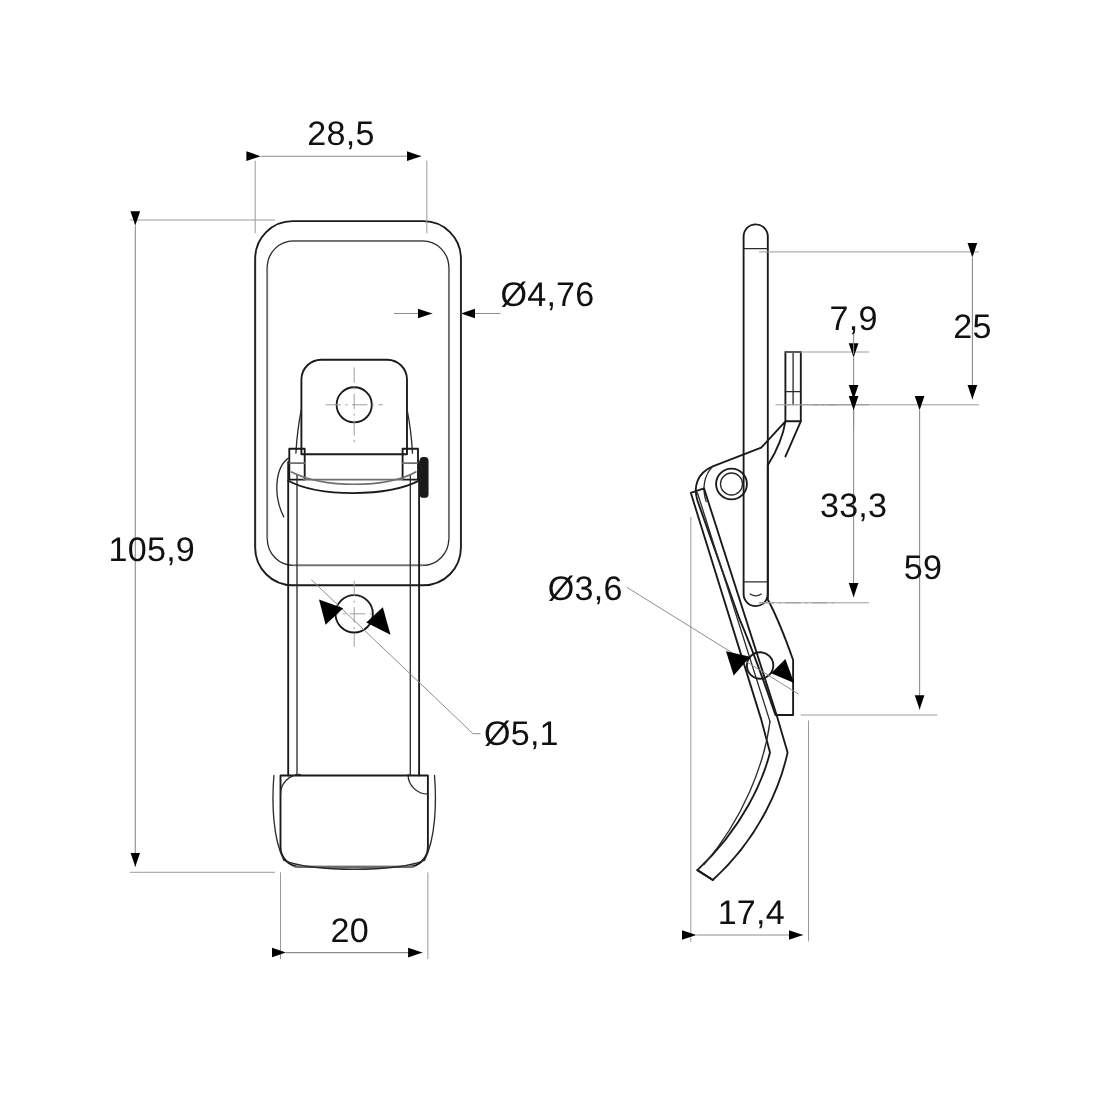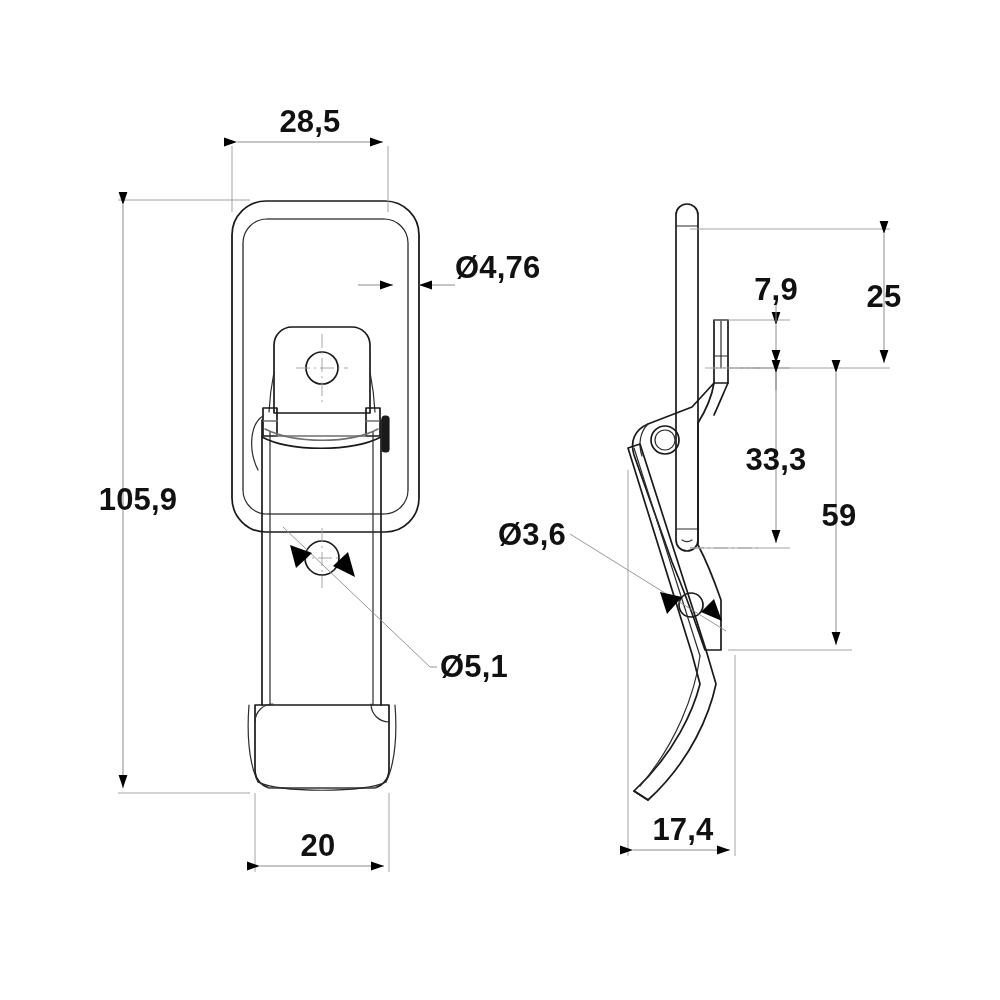--- a/index.html
+++ b/index.html
@@ -11,21 +11,20 @@
     width: 1000px;
     height: 1000px;
     font-family: "Liberation Sans", sans-serif;
     overflow: hidden;
   }
   #drawing-root {
     position: relative;
     width: 1000px;
     height: 810px;
     background: #ffffff;
-    font-weight: bold;
   }
   svg#cad {
     position: absolute;
     left: 0;
     top: 0;
     width: 1000px;
     height: 1000px;
     display: block;
   }
   .part      { fill: none; stroke: #1a1a1a; stroke-width: 1.7; stroke-linejoin: round; stroke-linecap: round; }

